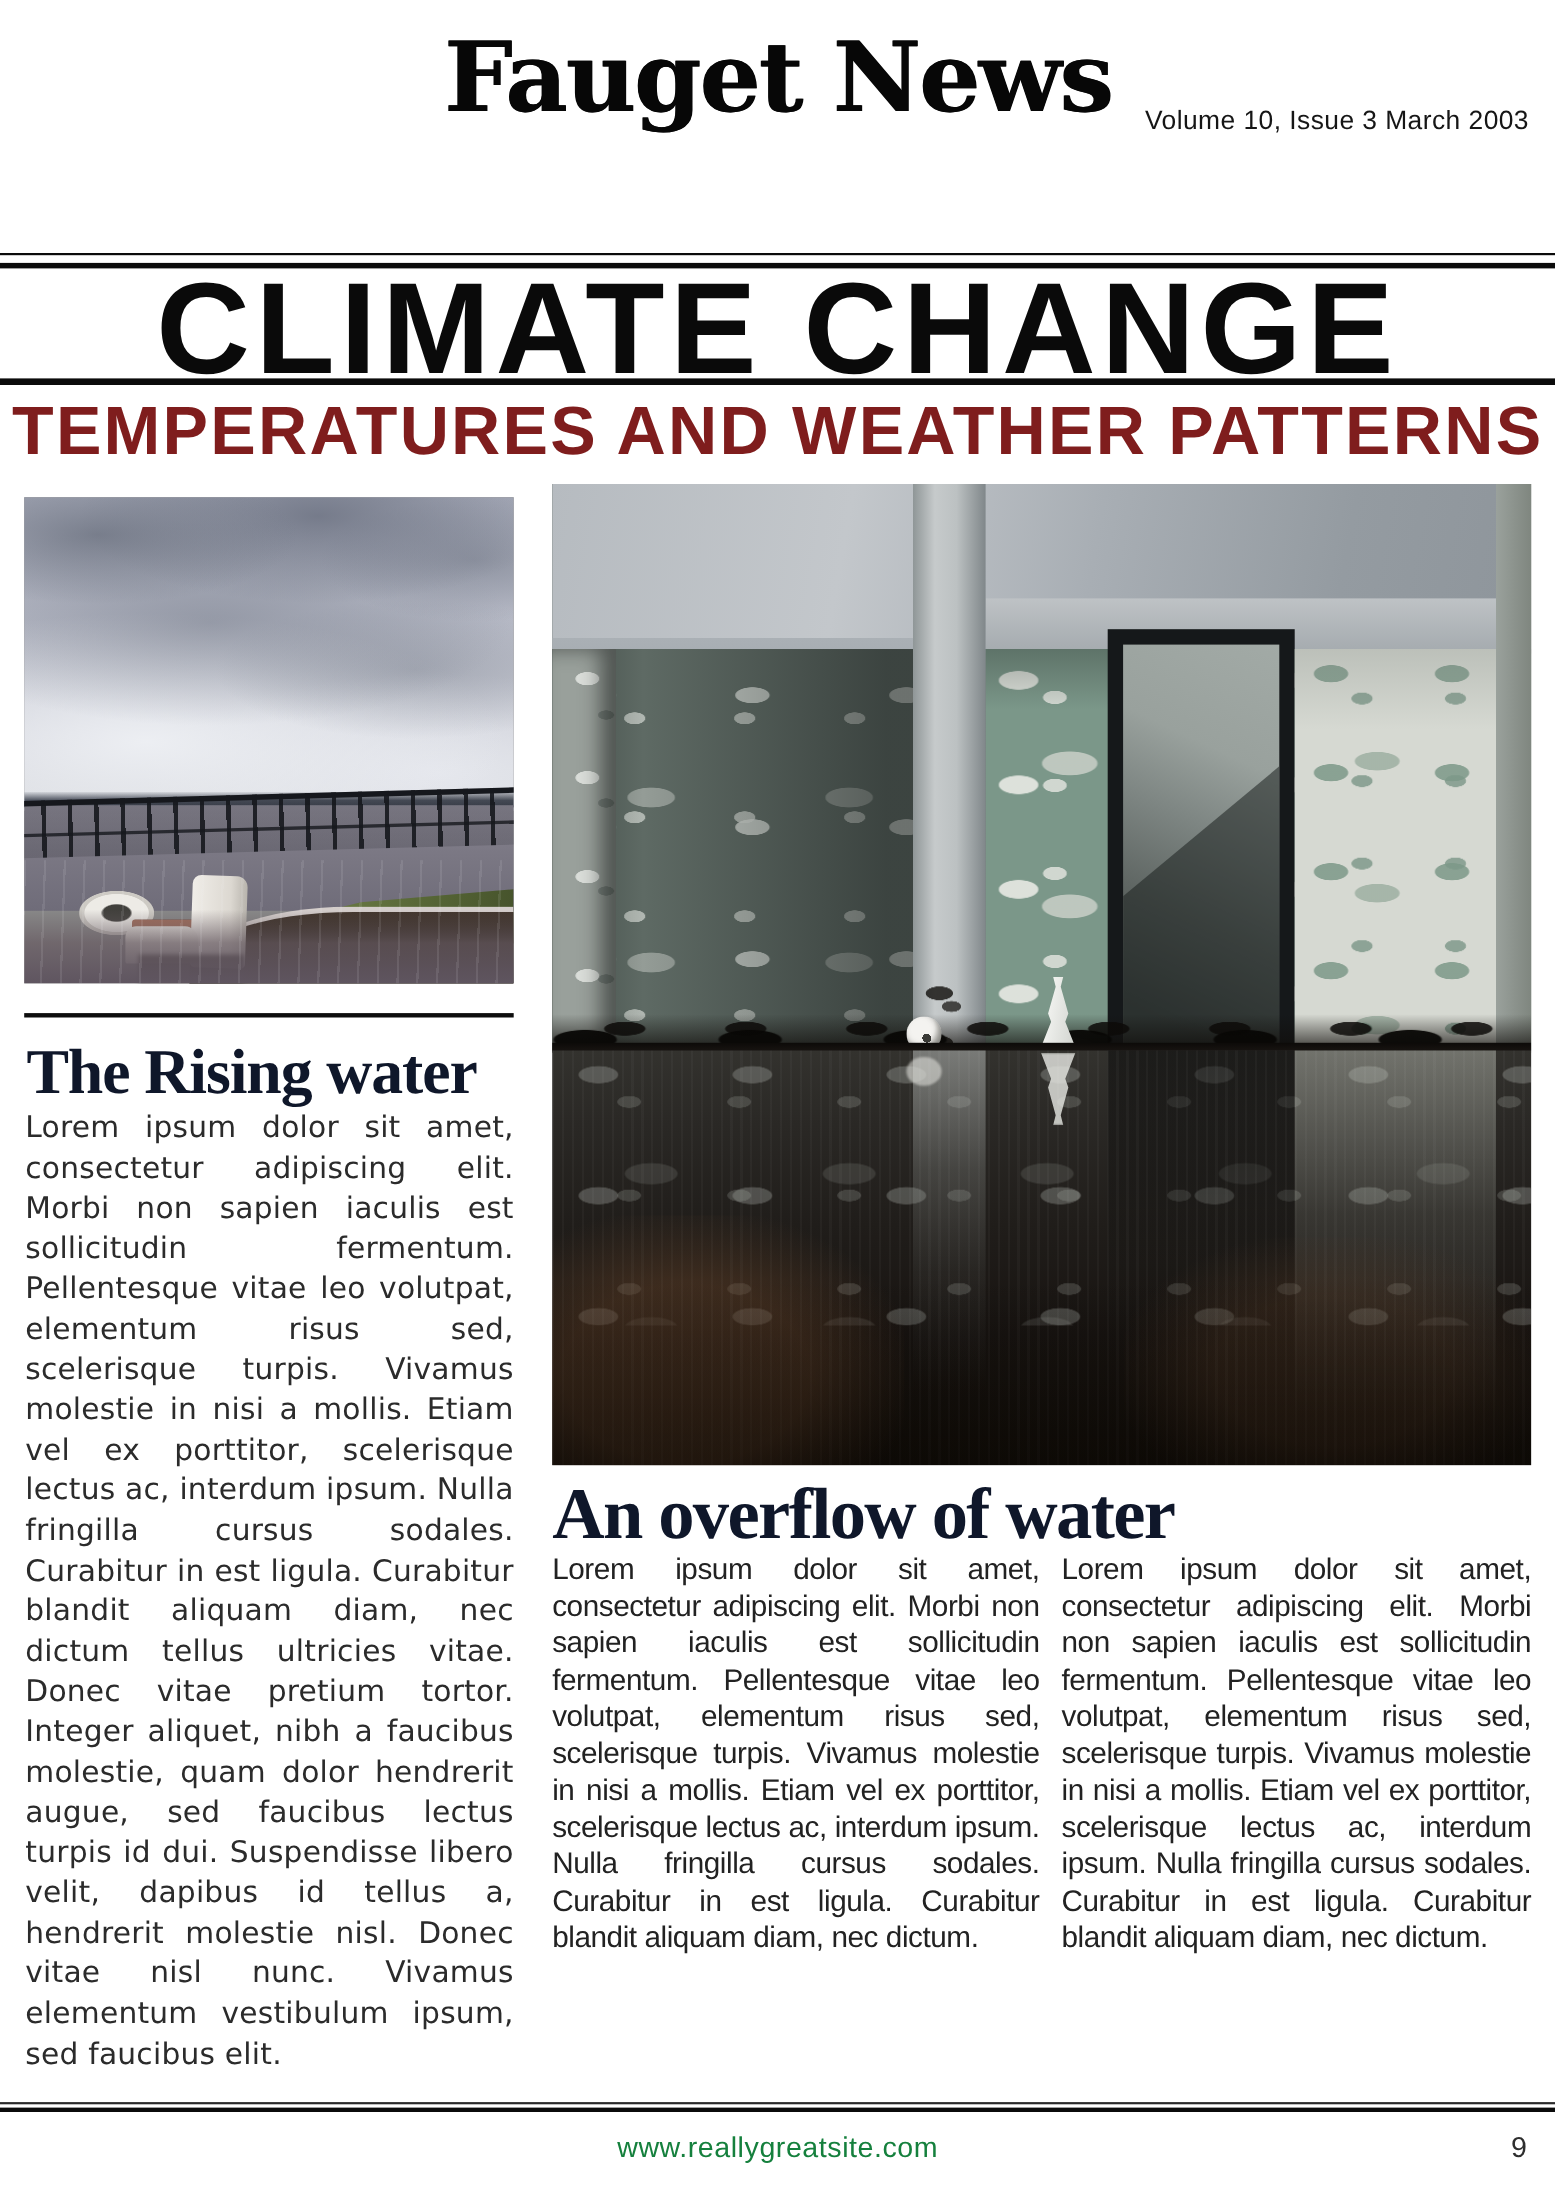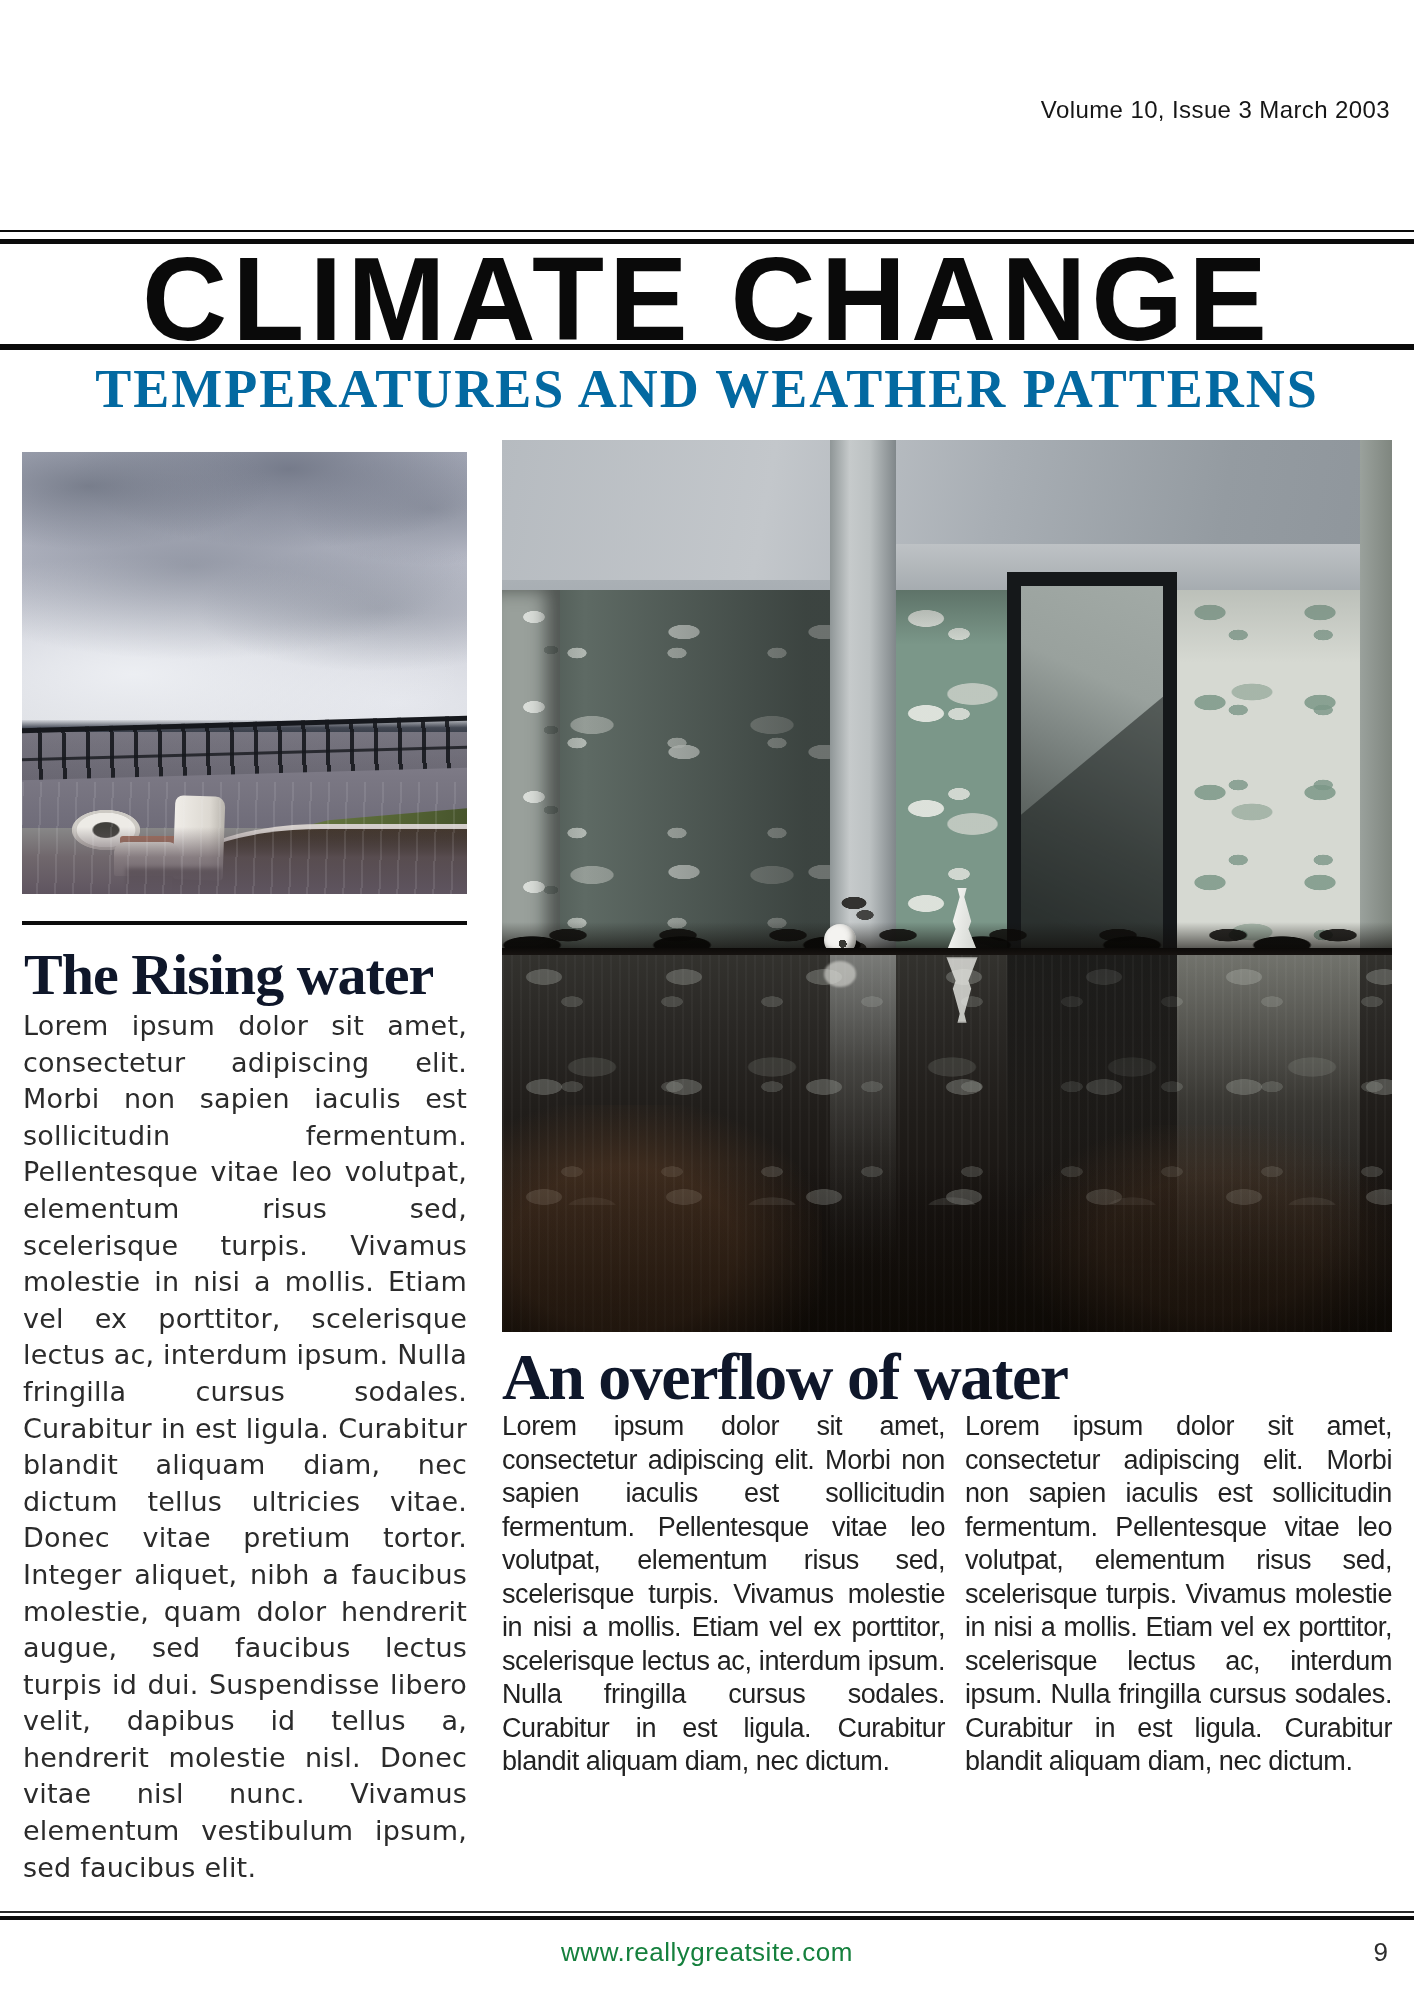--- a/index.html
+++ b/index.html
@@ -17,21 +17,21 @@
   .rule{left:0;right:0;background:#0b0b0b;}
   .rule-a{top:230px;height:2px;}
   .rule-b{top:239px;height:5px;}
   .rule-c{top:344px;height:6px;}
   .rule-d{top:1911px;height:2px;background:#2a2a2a;}
   .rule-e{top:1916px;height:4px;}
 
   .headline{top:236px;left:0;right:0;text-align:center;font-weight:700;
     font-size:118px;line-height:1.08;letter-spacing:5px;color:#0a0a0a;white-space:nowrap;}
   .subheadline{top:362px;left:0;right:0;text-align:center;font-weight:700;
-    font-size:54px;line-height:1;letter-spacing:2px;color:#0369a1;white-space:nowrap;font-family:Liberation Serif, serif;}
+    font-size:62px;line-height:1;letter-spacing:2px;color:#7f1d1d;white-space:nowrap;}
 
   
   .photo{overflow:hidden;background:#888;}
   .photo-left{left:22px;top:452px;width:445px;height:442px;}
   .photo-right{left:502px;top:440px;width:890px;height:892px;}
   .divider-left{left:22px;top:921px;width:445px;height:4px;background:#0d0d0d;}
 
   
   .sky{left:0;top:0;right:0;height:285px;background:
     radial-gradient(ellipse 260px 90px at 15% 12%, rgba(108,114,128,.8), transparent 70%),
@@ -173,20 +173,21 @@
 
   
   .site{left:0;right:0;top:1937px;text-align:center;font-size:26px;color:#15803d;letter-spacing:.5px;}
   .pageno{right:26px;top:1937px;font-size:26px;color:#2e2e2e;}
 </style>
 </head>
 <body>
 
 <div class="page">
 
+  <div class="abs masthead-title">Fauget News</div>
   <div class="abs issue-line">Volume 10, Issue 3 March 2003</div>
 
   <div class="abs rule rule-a"></div>
   <div class="abs rule rule-b"></div>
 
   <div class="abs headline">CLIMATE CHANGE</div>
   <div class="abs rule rule-c"></div>
   <div class="abs subheadline">TEMPERATURES AND WEATHER PATTERNS</div>
 
   <div class="abs photo photo-left">

